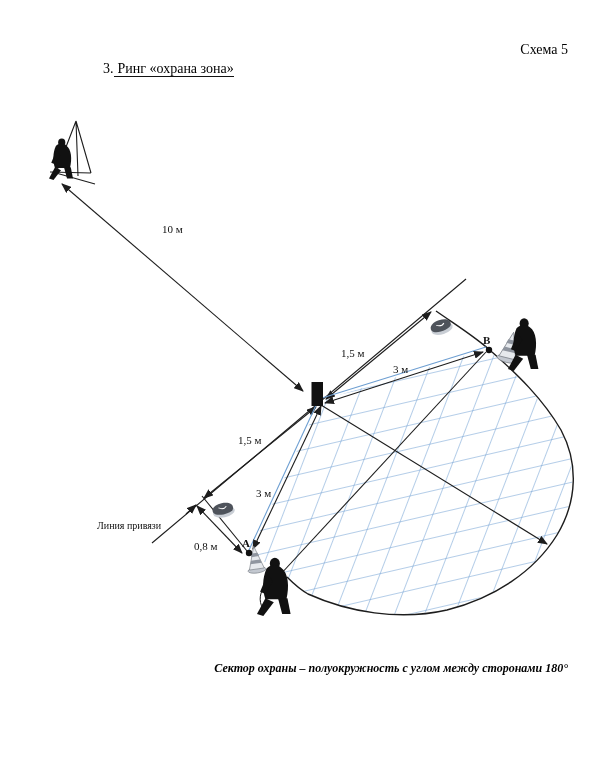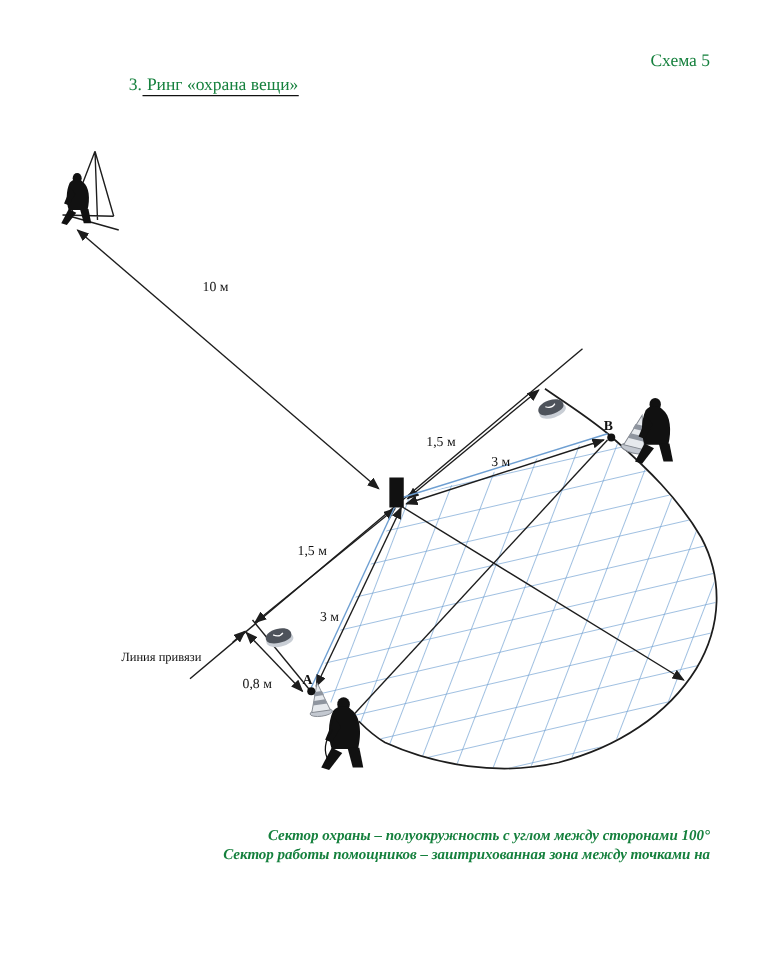--- a/index.html
+++ b/index.html
@@ -1,17 +1,17 @@
 <!DOCTYPE html>
 <html style="--hatch: #6E9FD2; --line: #1d1d1d;"><head>
 <meta charset="utf-8">
 <style>
   html,body{margin:0;padding:0;background:#ffffff;}
   .page{position:relative;width:614px;height:783px;background:#fff;overflow:hidden;
-        font-family:"Liberation Serif", serif;color:#15803d;}
+        font-family:"Liberation Serif", serif;color:#000000;}
   .scheme-label{position:absolute;top:42px;right:46px;font-size:14px;}
   .title{position:absolute;top:61px;left:103px;font-size:14px;}
   .title .underlined{border-bottom:1px solid #111;padding-left:4px;}
   .caption{position:absolute;top:661px;right:46px;width:430px;text-align:right;
            font-size:12px;line-height:15px;font-style:italic;font-weight:bold;}
   svg text{font-family:"Liberation Serif", serif;fill:#111;}
   .dim{font-size:11px;}
   .small-lbl{font-size:10px;}
   .pt-lbl{font-size:11px;font-weight:bold;}
   .blk{stroke:var(--line,#1d1d1d);stroke-width:1.1;fill:none;}
@@ -21,21 +21,21 @@
   .sil{fill:#111;}
 </style>
 </head>
 <body>
 
 <div class="page">
 
   <div class="scheme-label">Схема 5</div>
 
   <div class="title">
-    <span>3.</span><span class="underlined">Ринг «охрана вещи»</span>
+    <span>3.</span><span class="underlined">Ринг «охрана зона»</span>
   </div>
 
   <svg style="position:absolute;left:0;top:0;" width="614" height="783" viewBox="0 0 614 783">
     <defs>
       <marker id="ah" viewBox="0 0 10 8" markerWidth="10" markerHeight="8" refX="9" refY="4" orient="auto-start-reverse" markerUnits="userSpaceOnUse">
         <path d="M0,0 L10,4 L0,8 Z" fill="#1d1d1d"></path>
       </marker>
       <pattern id="hatchShallow" patternUnits="userSpaceOnUse" width="12" height="23" patternTransform="rotate(-13)">
         <line class="hatch-line" x1="0" y1="0" x2="12" y2="0"></line>
       </pattern>
@@ -124,17 +124,16 @@
     <text class="dim" x="393" y="373">3 м</text>
     <text class="dim" x="238" y="444">1,5 м</text>
     <text class="dim" x="256" y="497">3 м</text>
     <text class="dim" x="194" y="550">0,8 м</text>
     <text class="small-lbl" x="97" y="529">Линия привязи</text>
     <text class="pt-lbl" x="242" y="547">А</text>
     <text class="pt-lbl" x="483" y="344">В</text>
   </svg>
 
   <div class="caption">
-    <div>Сектор охраны – полуокружность с углом между сторонами 100°</div>
-    <div>Сектор работы помощников – заштрихованная зона между точками на</div>
+    <div>Сектор охраны – полуокружность с углом между сторонами 180°</div>
   </div>
 
 </div>
 
 </body></html>

